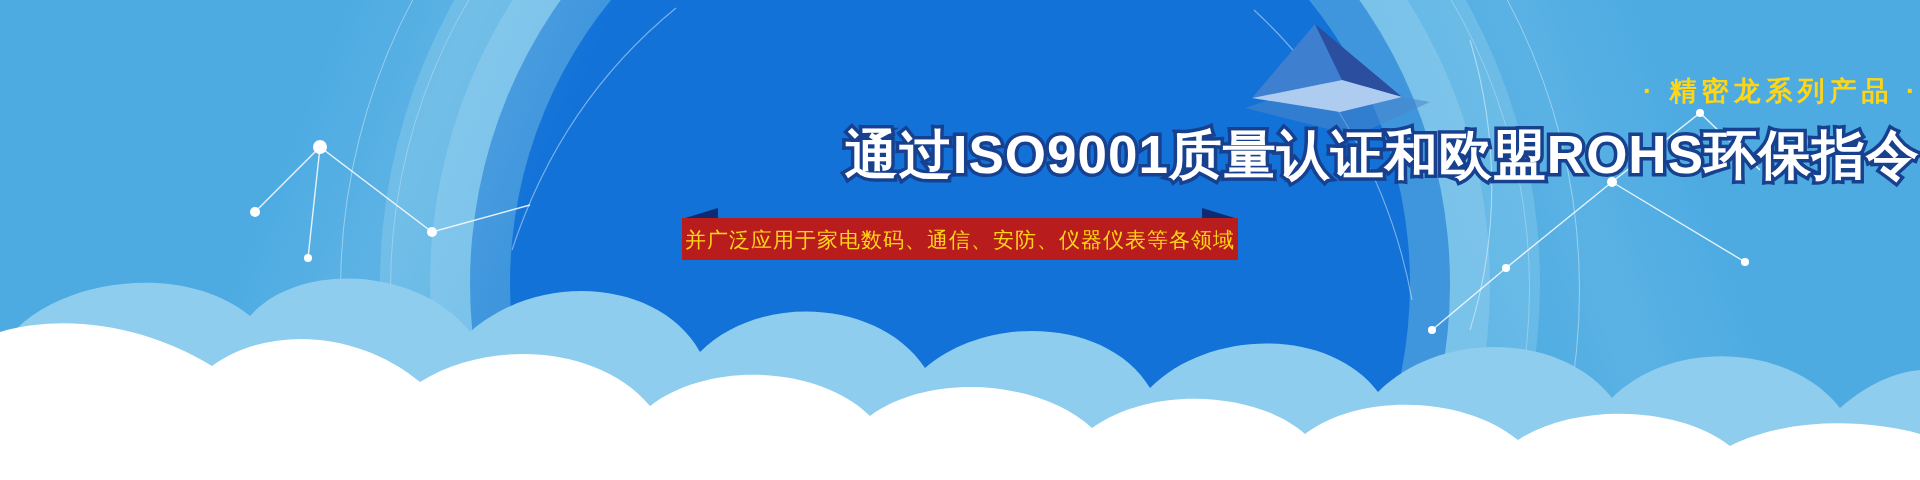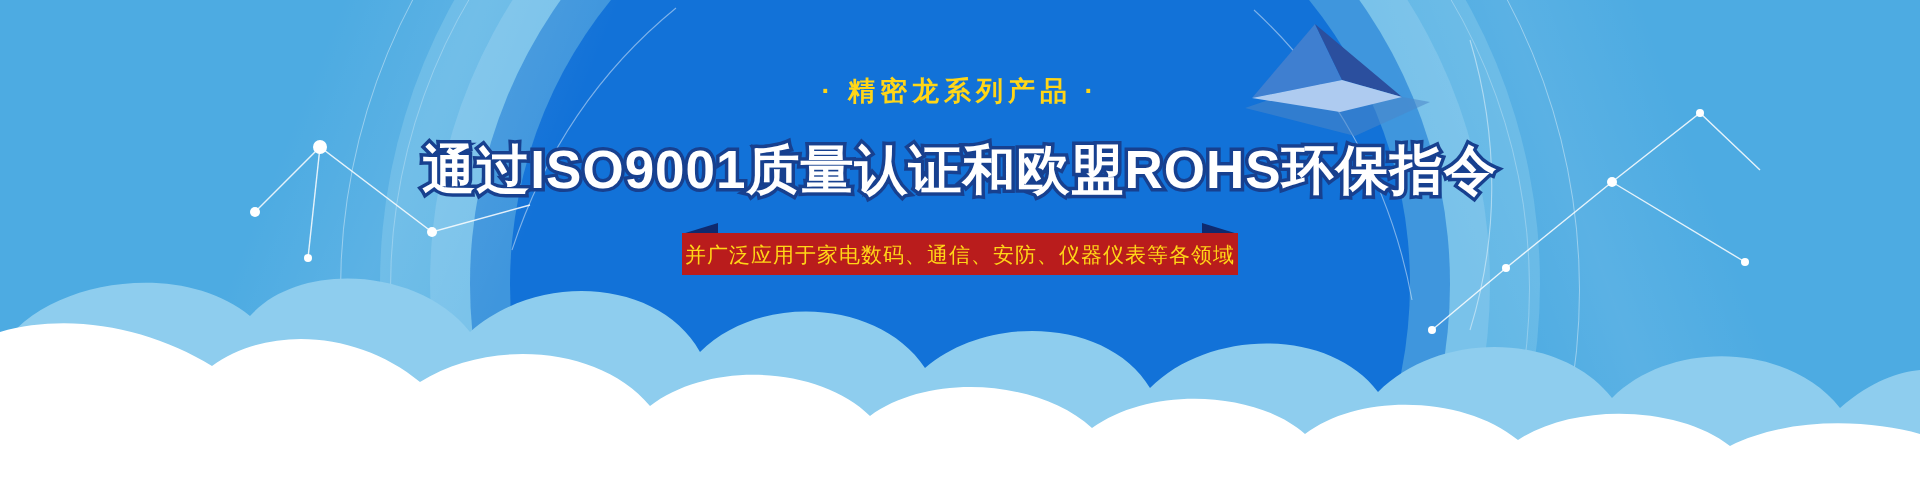--- a/index.html
+++ b/index.html
@@ -64,36 +64,36 @@
   .pyramid { position:absolute; left:1190px; top:12px; width:240px; height:140px; }
 
   
   .clouds { position:absolute; left:0; bottom:0; width:1920px; height:260px; }
 
   
   .content {
     position:absolute;
     left:0; right:0; top:0;
     width:1920px;
-    text-align:center;
+    text-align:right;
     z-index:6;
   }
 
   .eyebrow {
     margin-top:78px;
     font-size:27px;
     font-weight:bold;
     color:#ffd617;
     letter-spacing:5px;
     line-height:1;
     white-space:nowrap;
   }
 
   .headline-wrap {
-    margin-top:32px;
+    margin-top:17px;
     position:relative;
     height:66px;
   }
   .headline {
     position:absolute;
     left:0; right:0; top:0;
     font-size:53px;
     font-weight:bold;
     line-height:66px;
     letter-spacing:1px;

